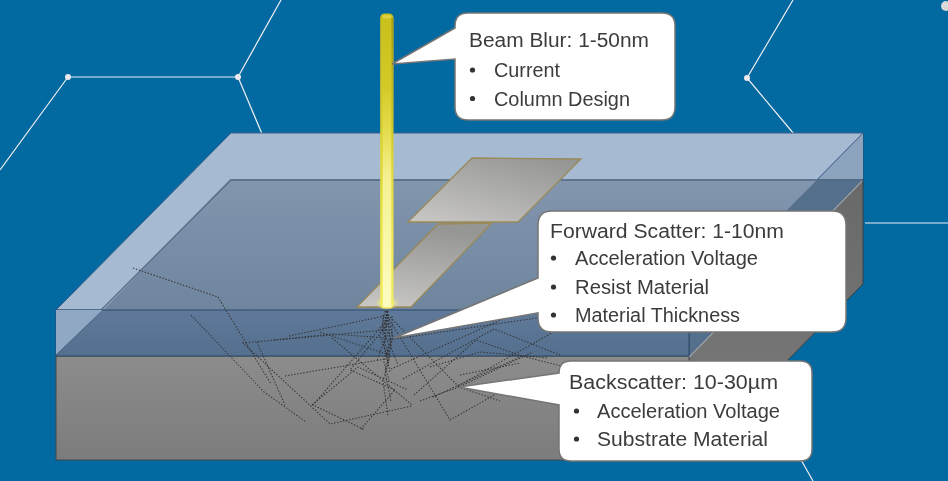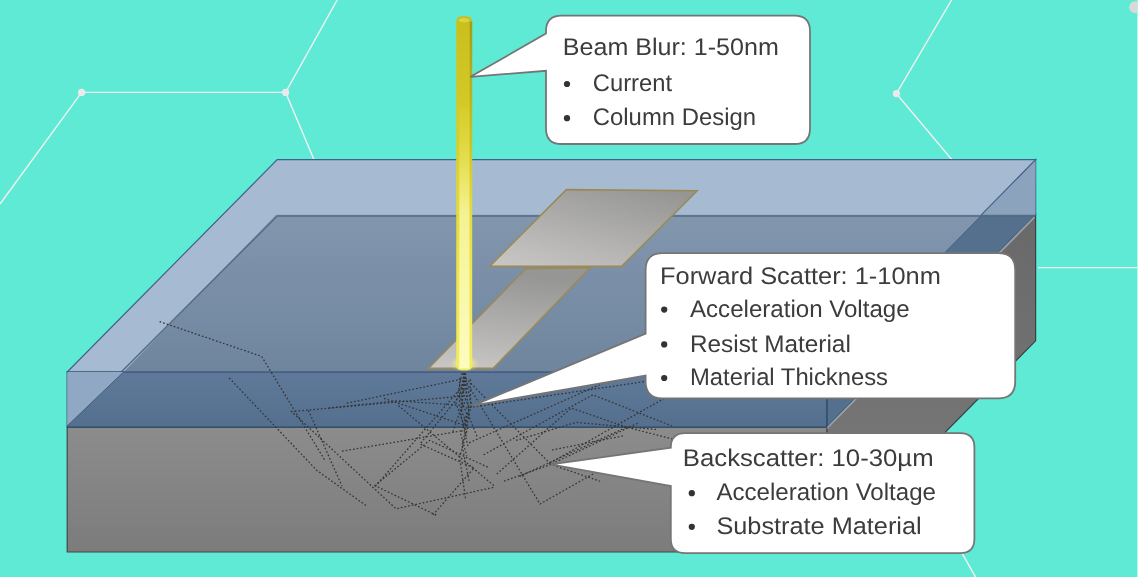--- a/index.html
+++ b/index.html
@@ -1,16 +1,16 @@
 <!DOCTYPE html>
 <html><head>
 <meta charset="utf-8">
 <style>
   html,body{margin:0;padding:0;background:#ffffff;}
-  #stage{position:relative;width:948px;height:481px;overflow:hidden;background:#5eead4;}
+  #stage{position:relative;width:948px;height:481px;overflow:hidden;background:#0369a1;}
   svg{display:block;}
   text{font-family:"Liberation Sans",sans-serif;fill:#3c3c3c;}
 </style>
 </head>
 <body>
 <div id="stage">
 <svg width="948" height="481" viewBox="0 0 948 481">
 <defs>
   <linearGradient id="beamBaseG" x1="0" y1="0" x2="0" y2="1">
     <stop offset="0" stop-color="#c8bf1d"></stop>

